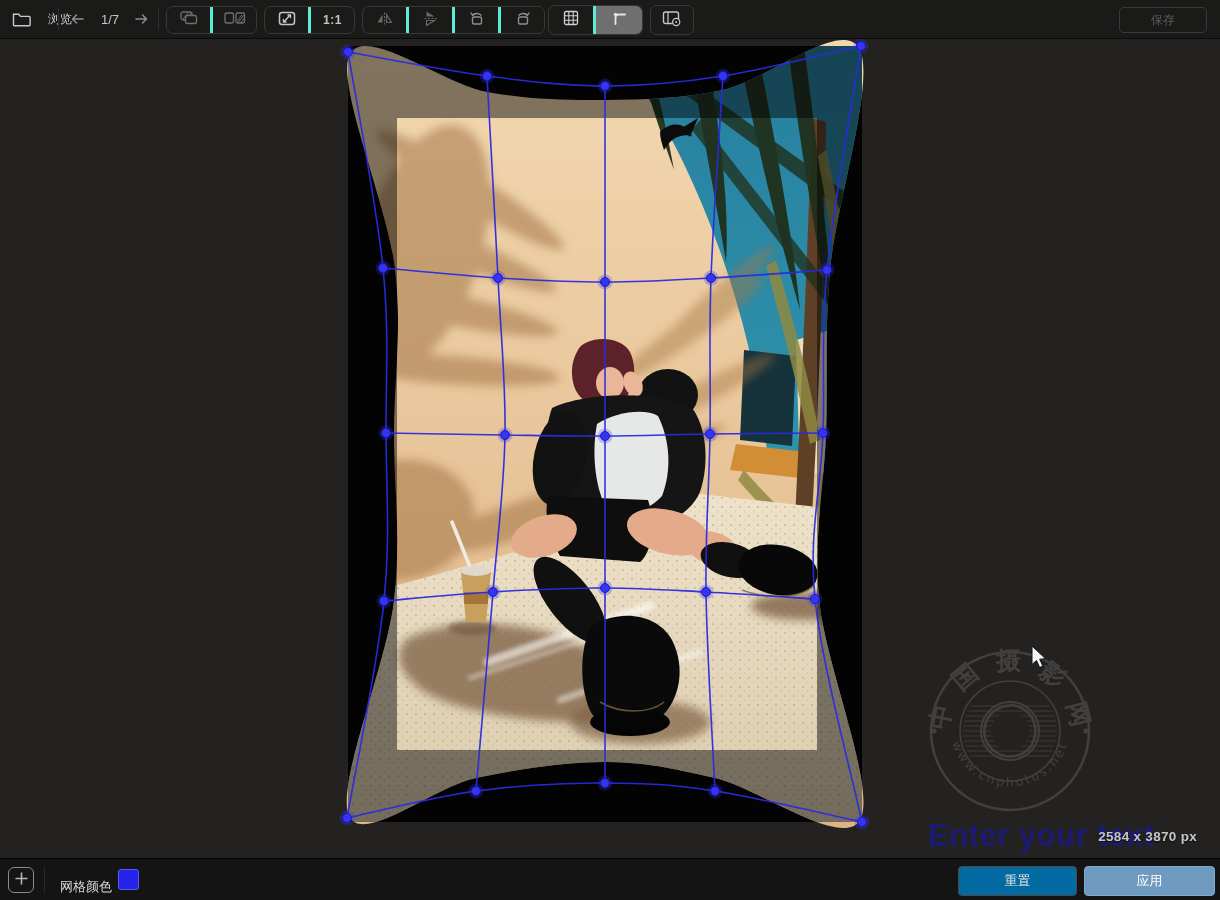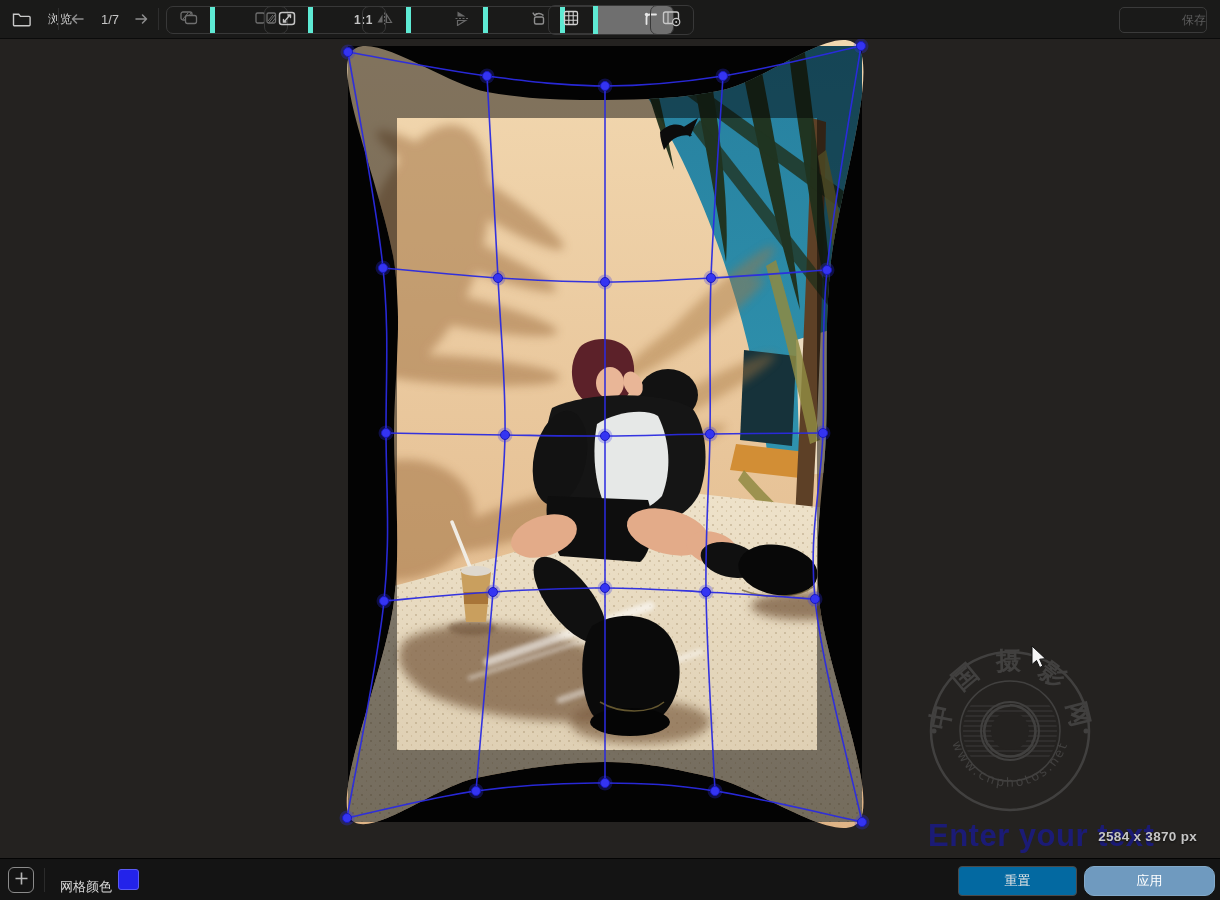--- a/index.html
+++ b/index.html
@@ -6,25 +6,25 @@
   body{width:1220px;height:900px;overflow:hidden;font-family:"Liberation Sans","DejaVu Sans",sans-serif;-webkit-font-smoothing:antialiased;}
   #app{position:relative;width:1220px;height:900px;background:#242220;}
 
   
   #toolbar{position:absolute;left:0;top:0;width:1220px;height:38px;background:#1a1a19;border-bottom:1px solid #0b0b0b;z-index:30;}
   .tb-sep{position:absolute;top:8px;width:1px;height:22px;background:#2e2e2e;}
   .tb-btn{position:absolute;top:7px;height:24px;display:flex;align-items:center;gap:17px;color:#cfcfcf;font-size:12px;cursor:default;}
   .tb-icon{display:flex;align-items:center;justify-content:center;}
   .tb-group{position:absolute;top:6px;height:26px;border:1px solid #383838;border-radius:7px;display:flex;overflow:hidden;}
   .tb-cell{width:43px;height:26px;display:flex;align-items:center;justify-content:center;}
-  .tb-cell + .tb-cell{border-left:5px solid #5eead4;padding-left:29px;}
+  .tb-cell + .tb-cell{border-left:3px solid #5eead4;}
   .tb-cell.active{background:#6f6f6f;}
   .ratio-label{color:#c4c4c4;font-size:12px;font-weight:bold;letter-spacing:.5px;}
   .page-label{color:#c5c5c5;font-size:13px;}
-  #save-btn{position:absolute;right:13px;top:7px;width:86px;height:24px;border:1px solid #3a3a3a;border-radius:5px;background:transparent;color:#5c5c5c;font-size:12px;display:flex;align-items:center;justify-content:flex-end;}
+  #save-btn{position:absolute;right:13px;top:7px;width:86px;height:24px;border:1px solid #3a3a3a;border-radius:5px;background:transparent;color:#5c5c5c;font-size:12px;display:flex;align-items:center;justify-content:center;}
 
   
   #canvas{position:absolute;left:0;top:38px;width:1220px;height:820px;background:#242220;overflow:hidden;z-index:10;}
   #canvas svg.scene{position:absolute;left:0;top:0;}
   #size-label{position:absolute;right:23px;top:791px;color:#c6c6c6;font-size:13.5px;font-weight:bold;letter-spacing:.3px;z-index:12;text-shadow:0 1px 2px rgba(0,0,0,.6);}
 
   
   #bottombar{position:absolute;left:0;top:858px;width:1220px;height:42px;background:#141414;border-top:1px solid #040404;z-index:30;}
   #grid-toggle{position:absolute;left:8px;top:8px;width:26px;height:26px;border:1.5px solid #8b8b8b;border-radius:6px;box-sizing:border-box;display:flex;align-items:center;justify-content:center;}
   .bb-sep{position:absolute;left:44px;top:9px;width:1px;height:24px;background:#2b2b2b;}
@@ -419,18 +419,18 @@
           <path d="M7.5 1.5 v12 M1.5 7.5 h12" stroke="#b5b5b5" stroke-width="1.6"></path>
         </svg>
       </span>
     </div>
     <div class="bb-sep"></div>
     <div id="grid-color-label">网格颜色</div>
     <div id="grid-color-swatch" style="background: rgb(35, 35, 234);"></div>
     <div id="reset-btn">
       <span>重置</span>
     </div>
-    <div id="apply-btn" style="background: rgb(111, 154, 191); border-radius: 10px;">
+    <div id="apply-btn" style="background: rgb(111, 154, 191);">
       <span>应用</span>
     </div>
   </div>
 
 </div>
 
 </body></html>

